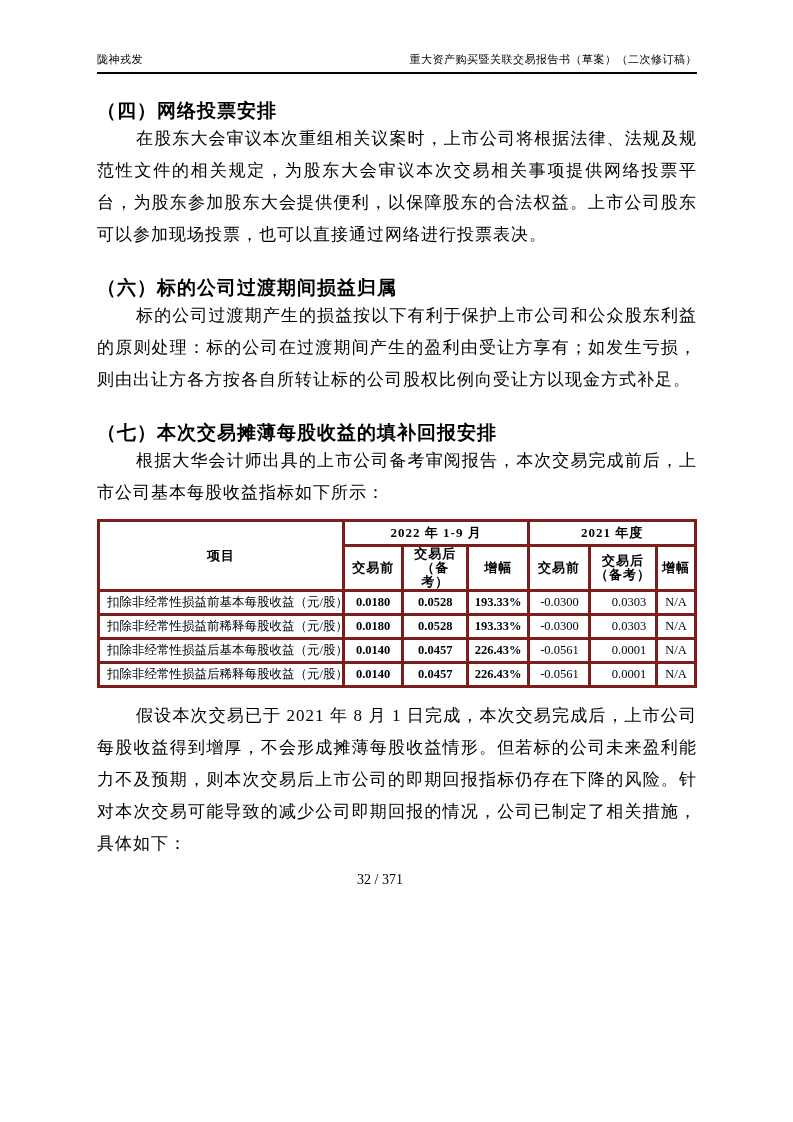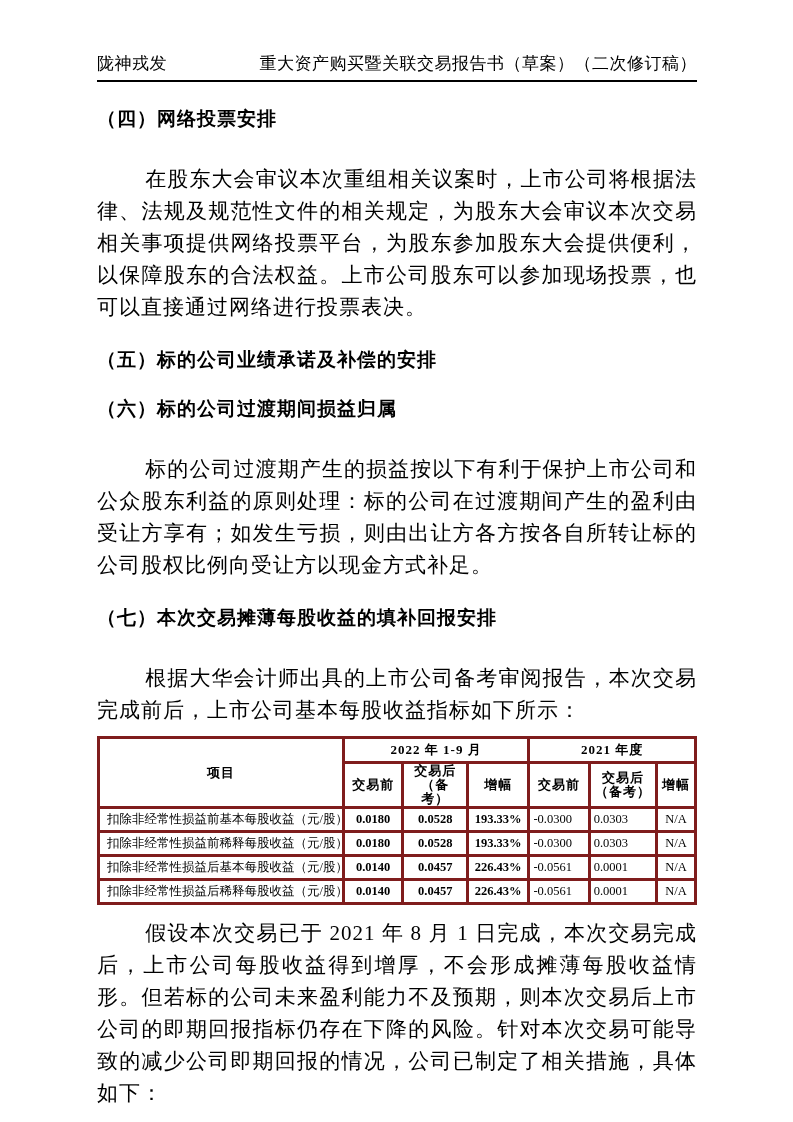--- a/index.html
+++ b/index.html
@@ -13,42 +13,42 @@
   }
   .page {
     width: 793px; height: 1122px;
     padding: 52px 96px 0 97px;
   }
   
   .doc-header {
     display: flex;
     justify-content: space-between;
     align-items: center;
-    font-size: 17px;
+    font-size: 11px;
     padding-bottom: 5px;
     border-bottom: 2px solid #000;
     letter-spacing: 0.5px;
   }
   
   .section-heading {
     font-family: "Liberation Sans", "DejaVu Sans", sans-serif;
     font-weight: bold;
     font-size: 19px;
     letter-spacing: 1px;
     margin: 24px 0 0 0;
     line-height: 25px;
   }
   
   .body-para {
-    font-size: 21px;
+    font-size: 17px;
     line-height: 32px;
     letter-spacing: 1px;
     text-align: justify;
     text-indent: 2.3em;
-    margin: 32px 0 0 0;
+    margin: 0 0 0 0;
   }
   
   table.eps-table {
     width: 100%;
     border-collapse: collapse;
     table-layout: fixed;
     margin-top: 10px;
     border: 1px solid #000;
     border-top: 2.5px solid #000;
     border-bottom: 2.5px solid #000;
@@ -76,20 +76,21 @@
     white-space: nowrap;
   }
   td.v2022 {
     font-family: Liberation Serif, serif;
     font-weight: bold;
     font-size: 12.5px;
     text-align: center;
   }
   td.v2021 {
     font-size: 12.5px;
+    text-align: right;
     padding-right: 9px;
   }
   td.vna {
     font-size: 12.5px;
     text-align: center;
   }
   
   .page-footer {
     margin-top: 12px;
     text-align: center;
@@ -104,21 +105,20 @@
 <div class="page">
 
   <div class="doc-header">
     <span>陇神戎发</span>
     <span>重大资产购买暨关联交易报告书（草案）（二次修订稿）</span>
   </div>
 
   <h2 class="section-heading">（四）网络投票安排</h2>
   <p class="body-para">在股东大会审议本次重组相关议案时，上市公司将根据法律、法规及规范性文件的相关规定，为股东大会审议本次交易相关事项提供网络投票平台，为股东参加股东大会提供便利，以保障股东的合法权益。上市公司股东可以参加现场投票，也可以直接通过网络进行投票表决。</p>
 
-  <h2 class="section-heading">（五）标的公司业绩承诺及补偿的安排</h2>
 
   <h2 class="section-heading">（六）标的公司过渡期间损益归属</h2>
   <p class="body-para">标的公司过渡期产生的损益按以下有利于保护上市公司和公众股东利益的原则处理：标的公司在过渡期间产生的盈利由受让方享有；如发生亏损，则由出让方各方按各自所转让标的公司股权比例向受让方以现金方式补足。</p>
 
   <h2 class="section-heading">（七）本次交易摊薄每股收益的填补回报安排</h2>
   <p class="body-para">根据大华会计师出具的上市公司备考审阅报告，本次交易完成前后，上市公司基本每股收益指标如下所示：</p>
 
   <table class="eps-table">
     <colgroup>
       <col style="width:41%">

